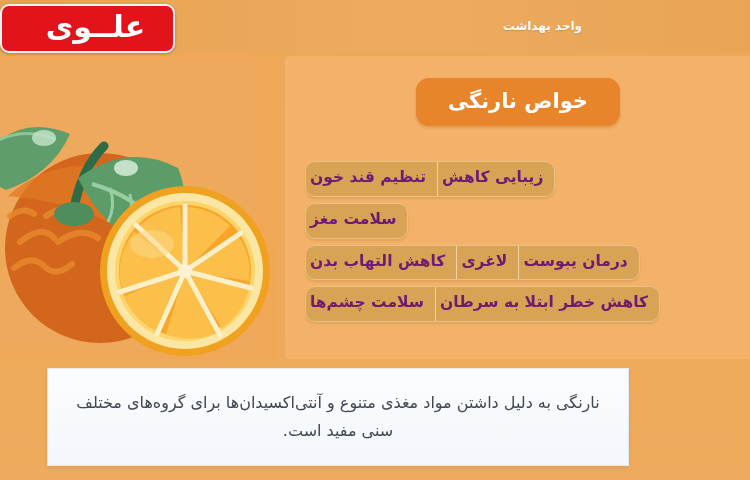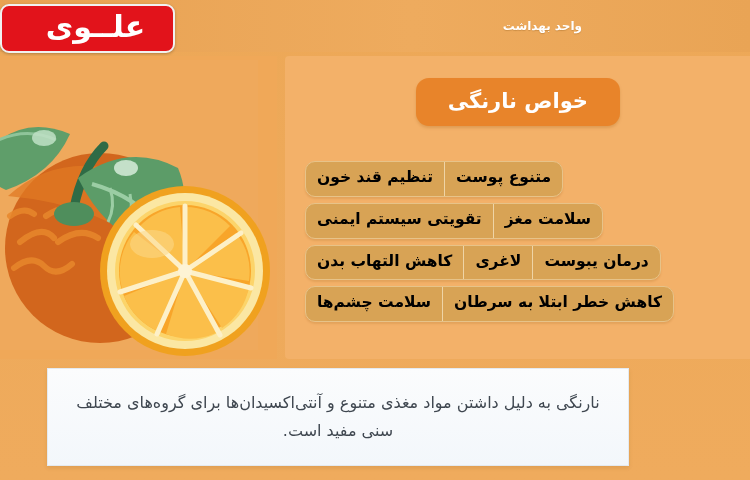--- a/index.html
+++ b/index.html
@@ -119,24 +119,24 @@
   .pill-row {
     display: flex;
     flex-direction: row;
     background: #d8a355;
     border: 1px solid #e7c389;
     border-radius: 10px;
     box-shadow: 0 2px 2px rgba(150,90,20,0.16);
     overflow: hidden;
   }
   .pill {
-    color: #000000;
+    color: #701a75;
     font-size: 15.5px;
     font-weight: bold;
-    padding: 7px 11px 9px 11px;
+    padding: 7px 11px 9px 4px;
     white-space: nowrap;
     line-height: 1.15;
   }
   .pill + .pill {
     border-right: 1px solid #efd4a6;
   }
 
   
   .description {
     position: absolute;
@@ -232,27 +232,26 @@
     </svg>
   </div>
 
   <div class="content-panel">
 
     <div class="title-badge">خواص نارنگی</div>
 
     <div class="rows">
 
       <div class="pill-row">
-        <span class="pill">متنوع پوست</span>
+        <span class="pill">زیبایی کاهش</span>
         <span class="pill">تنظیم قند خون</span>
       </div>
 
       <div class="pill-row">
         <span class="pill">سلامت مغز</span>
-        <span class="pill">تقویتی سیستم ایمنی</span>
       </div>
 
       <div class="pill-row">
         <span class="pill">درمان یبوست</span>
         <span class="pill">لاغری</span>
         <span class="pill">کاهش التهاب بدن</span>
       </div>
 
       <div class="pill-row">
         <span class="pill">کاهش خطر ابتلا به سرطان</span>

